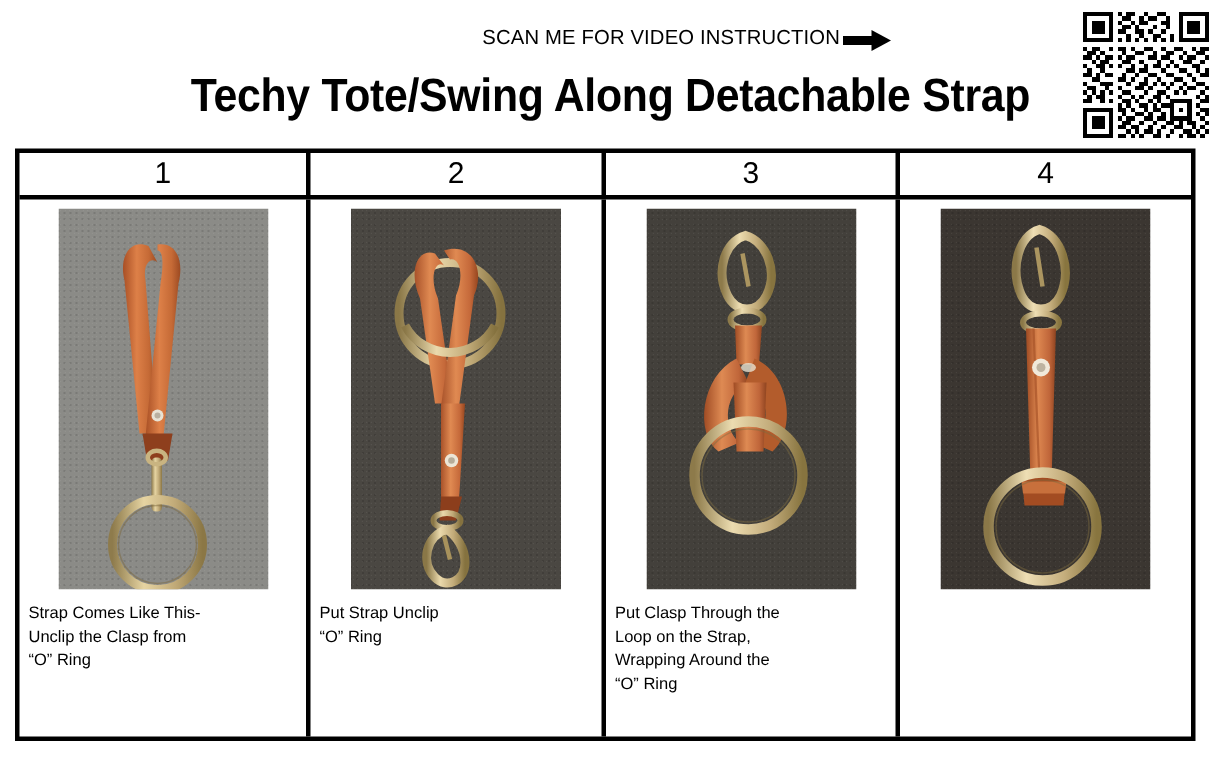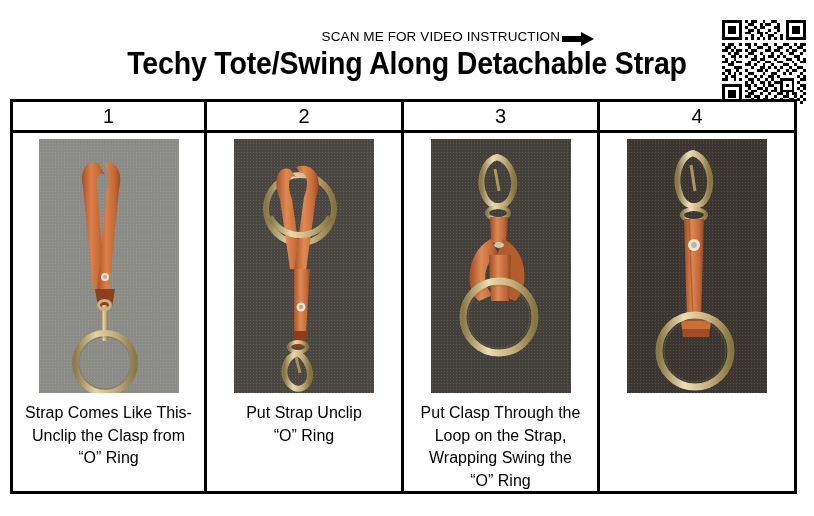--- a/index.html
+++ b/index.html
@@ -14,21 +14,21 @@
     position: relative;
     overflow: hidden;
     font-family: "Liberation Sans", sans-serif;
     color: #000000;
   }
 
   
   #scan-banner {
     position: absolute;
     left: 0;
-    top: 12px;
+    top: 0;
     width: 682px;
     height: 96px;
   }
   #scan-label {
     position: absolute;
     right: 122px;
     top: 17px;
     font-size: 13.5px;
     letter-spacing: 0.1px;
     white-space: nowrap;
@@ -170,22 +170,22 @@
     width: 100%;
     height: 100%;
   }
 
   
   .caption {
     margin-top: 9px;
     width: 100%;
     padding: 0 6px;
     box-sizing: border-box;
-    text-align: center;
-    font-size: 16px;
+    text-align: left;
+    font-size: 11px;
     line-height: 1.42;
     font-family: "Liberation Sans Narrow", "Liberation Sans", sans-serif;
     white-space: pre-line;
   }
 </style>
 </head>
 <body>
 
 <div id="scan-banner">
 
@@ -574,21 +574,21 @@
           <path d="M72 100 C96 110 100 148 84 162 L70 156 C84 146 82 122 66 116 Z" fill="#b35c2c"></path>
           <path d="M58 116 L80 116 L78 162 L60 162 Z" fill="url(#lth3)"></path>
           <ellipse cx="68" cy="106" rx="5" ry="3" fill="#e9e1d0" opacity=".8"></ellipse>
 
           <circle cx="68" cy="178" r="36" fill="none" stroke="url(#gld3)" stroke-width="7"></circle>
           <circle cx="68" cy="178" r="31" fill="none" stroke="#7f6c40" stroke-width="1" opacity=".45"></circle>
         </svg>
       </div>
       <div class="caption">Put Clasp Through the
 Loop on the Strap,
-Wrapping Swing the
+Wrapping Around the
 “O” Ring</div>
     </div>
 
     <div class="bcell col-4">
       <div class="photo photo-4">
         <div class="grain"></div>
         <svg viewBox="0 0 140 254" preserveAspectRatio="none">
           <defs>
             <linearGradient id="lth4" x1="0" y1="0" x2="1" y2="0">
               <stop offset="0%" stop-color="#9e4a22"></stop>

